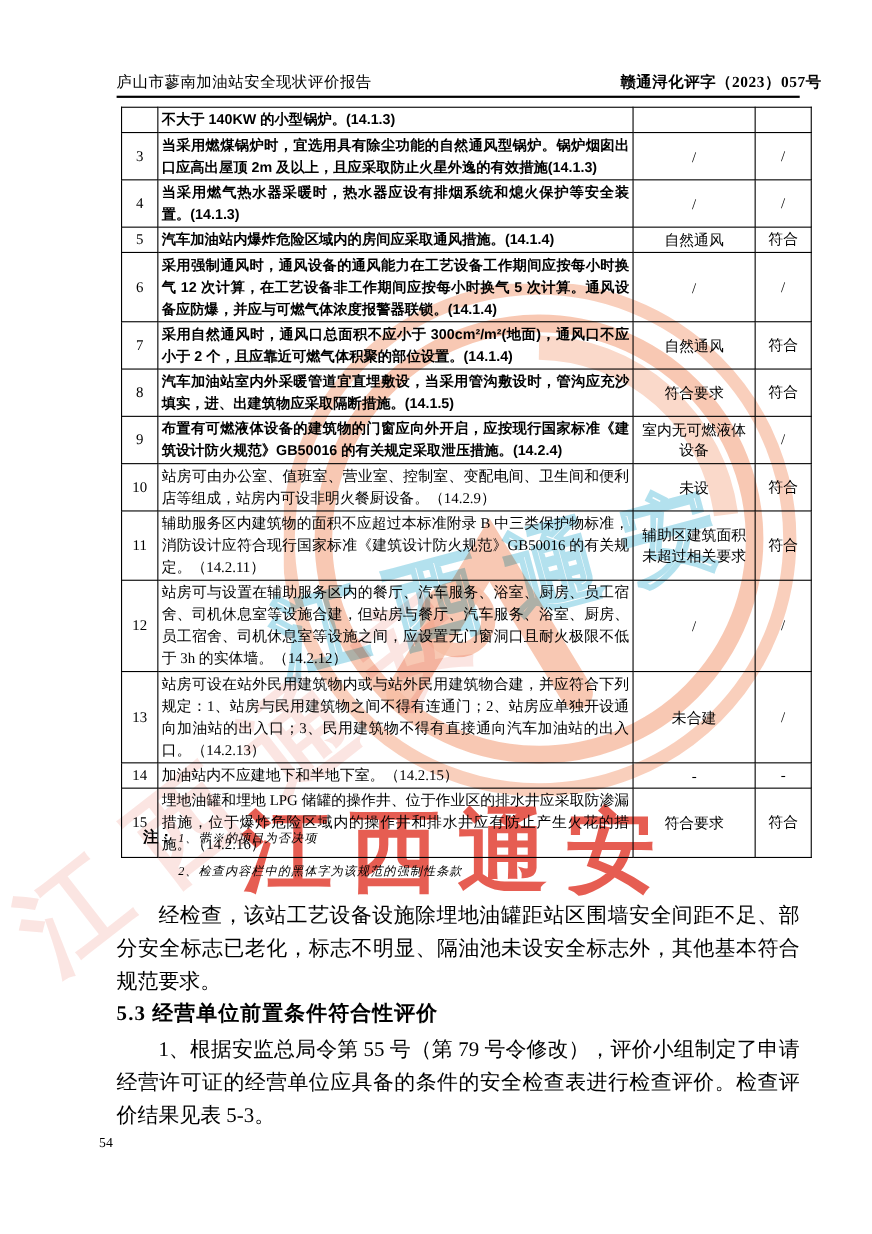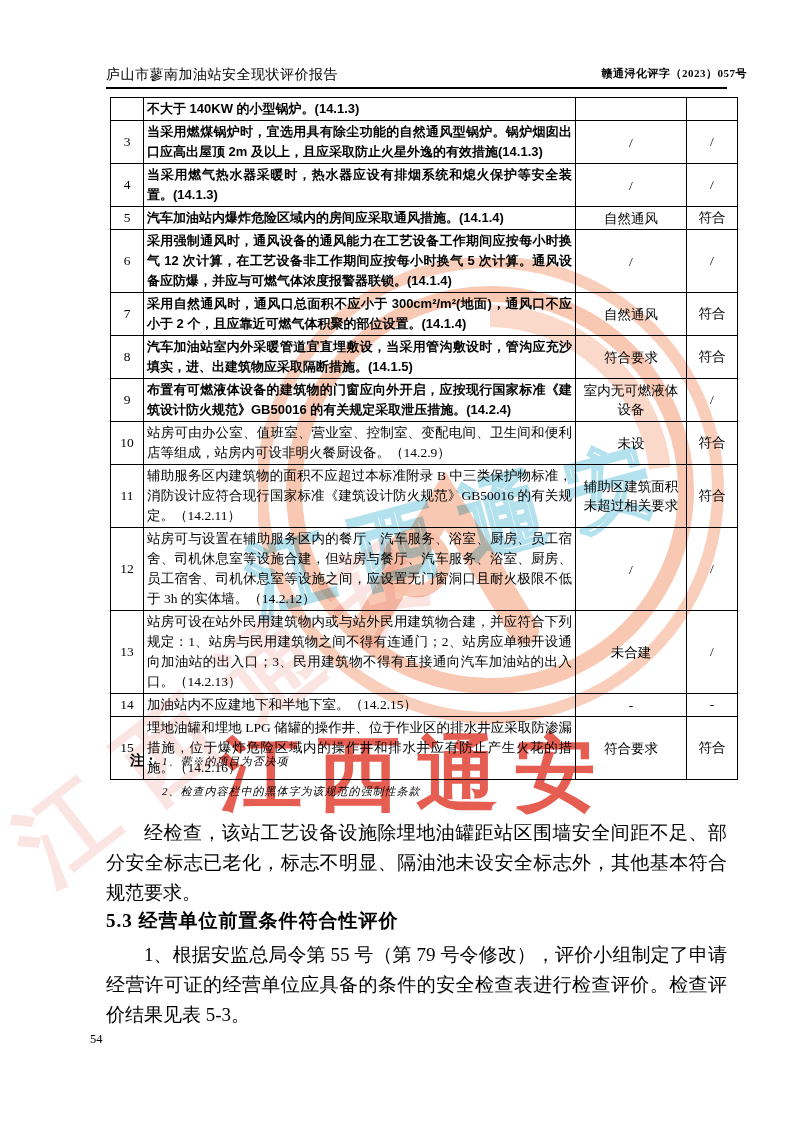--- a/index.html
+++ b/index.html
@@ -3,21 +3,21 @@
 <meta charset="utf-8">
 <style>
   html,body{margin:0;padding:0;background:#888;}
   .page{
     position:relative;width:793px;height:1122px;margin:0 auto;
     background:#ffffff;overflow:hidden;
     font-family:"Liberation Serif","DejaVu Serif",serif;color:#000;padding-left:20px;
   }
   
   .hdr-left{position:absolute;left:106px;top:66px;font-size:14px;letter-spacing:.5px;}
-  .hdr-right{position:absolute;right:66px;top:66px;font-size:11px;font-weight:bold;letter-spacing:.5px;}
+  .hdr-right{position:absolute;right:66px;top:66px;font-size:14px;font-weight:bold;letter-spacing:.5px;}
   .hdr-rule{position:absolute;left:106px;top:87px;width:621px;height:2px;background:#000;}
   
   table.chk{
     position:absolute;left:110px;top:97px;width:617px;
     border-collapse:collapse;table-layout:fixed;
     font-size:13.5px;line-height:20px;
   }
   table.chk td{border:1.5px solid #000;vertical-align:middle;padding:1px 3px;word-break:break-all;}
   td.c-num{width:26px;text-align:center;padding:1px 0;}
   td.c-content{width:425px;text-align:justify;font-family:Liberation Serif, serif;}

